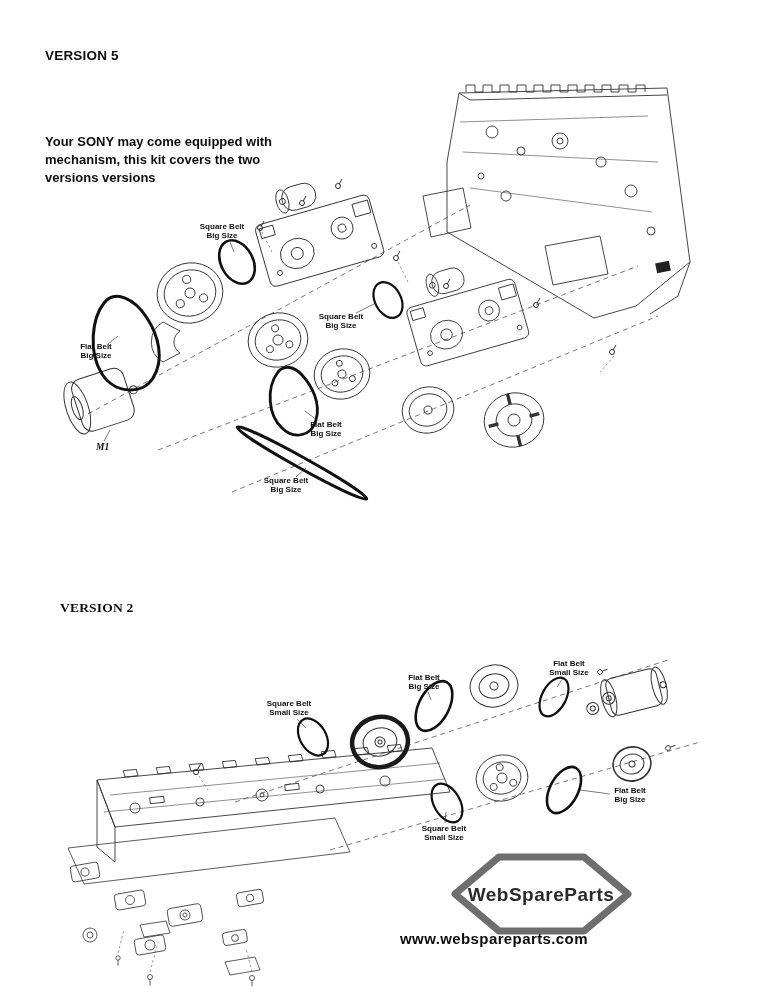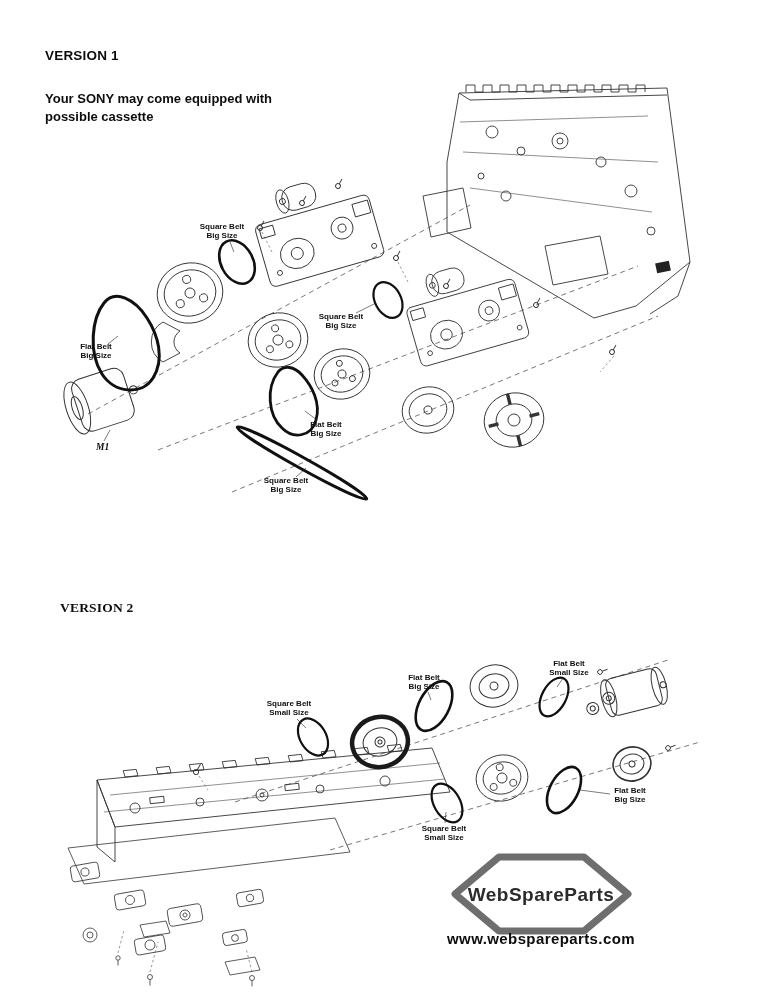--- a/index.html
+++ b/index.html
@@ -1,22 +1,22 @@
 <!DOCTYPE html>
 <html><head>
 <meta charset="utf-8">
 <style>
   * { margin:0; padding:0; box-sizing:border-box; }
   html,body { background:#ffffff; }
   .page { position:relative; width:759px; height:996px; background:#ffffff;
           font-family:"Liberation Sans", sans-serif; color:#111; overflow:hidden; }
   .abs { position:absolute; }
   .h1 { font-weight:bold; font-size:13.5px; letter-spacing:.2px; color:#0d0d0d; }
-  .intro { font-weight:bold; font-size:13px; line-height:18px; color:#0d0d0d; }
-  .url { font-weight:bold; font-size:15px; letter-spacing:.4px; text-align:center; color:#0d0d0d; }
+  .intro { font-weight:bold; font-size:13px; line-height:18px; color:#0d0d0d;margin-top:43px; }
+  .url { font-weight:bold; font-size:15px; letter-spacing:.4px; color:#0d0d0d; }
   svg.diagram { position:absolute; left:0; top:0; }
   svg .ln   { stroke:#333; fill:none; }
   svg .thin { stroke:#444; fill:none; stroke-width:.6; }
   svg .belt { stroke:#101010; fill:none; }
   svg .dash { stroke:#555; fill:none; stroke-width:.8; stroke-dasharray:5 4; }
   svg .ddrop{ stroke:#555; fill:none; stroke-width:.6; stroke-dasharray:2.5 2.5; }
   svg text.lbl  { font:bold 8px "Liberation Sans", sans-serif; fill:#101010; }
   svg text.m1   { font:italic bold 9.5px "Liberation Serif", serif; fill:#101010; }
   svg text.logo { font:bold 19px "Liberation Sans", sans-serif; fill:#2b2b2b; letter-spacing:.5px; }
   svg .leader { stroke:#222; stroke-width:.6; fill:none; }
@@ -372,24 +372,25 @@
         <line class="leader" x1="610" y1="794" x2="580" y2="790"></line>
       </g>
     </g>
 
     <g>
       <polygon points="499,857 584,857 628,894 584,931 499,931 455,894" fill="none" stroke="#6e6e6e" stroke-width="7" stroke-linejoin="round"></polygon>
       <text class="logo" x="541" y="901" text-anchor="middle">WebSpareParts</text>
     </g>
   </svg>
 
-  <div class="abs h1" style="left:45px; top:48px;">VERSION 1</div>
+  <div class="abs h1" style="left:45px; top:48px;">VERSION 5</div>
 
   <div class="abs intro" style="left:45px; top:90px; width:300px;">
     <div>Your SONY may come equipped with</div>
-    <div>possible cassette</div>
+    <div>mechanism, this kit covers the two</div>
+    <div>versions versions</div>
   </div>
 
   <div class="abs h1" style="left:60px; top:600px;font-family:Liberation Serif, serif;">VERSION 2</div>
 
   <div class="abs url" style="left:400px; top:930px; width:282px;">www.webspareparts.com</div>
 
 </div>
 
 </body></html>

